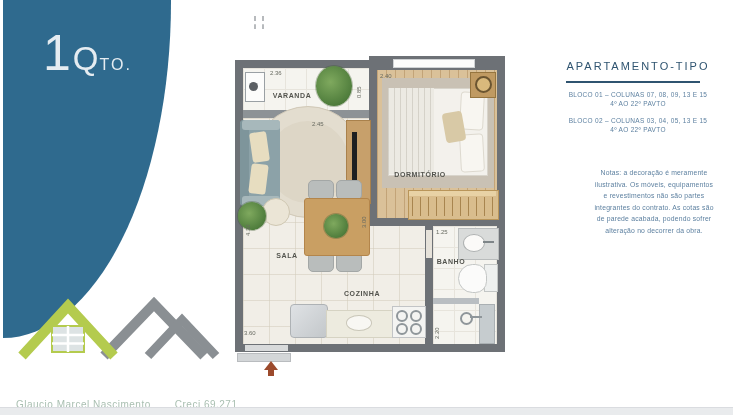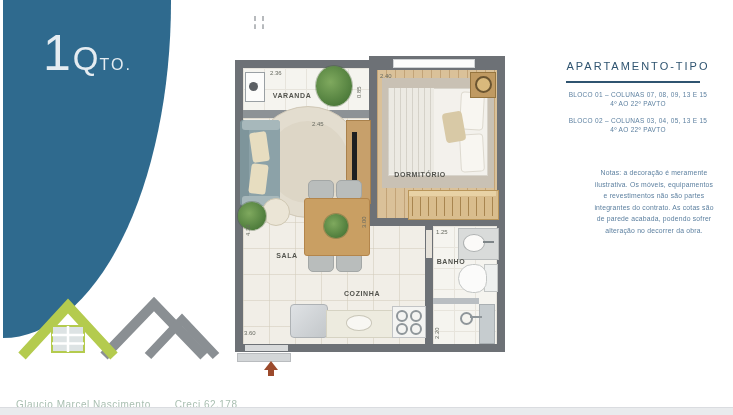--- a/index.html
+++ b/index.html
@@ -196,19 +196,19 @@
       <polyline points="96,70 146,18 196,70" fill="none" stroke="#8a8f93" stroke-width="10"></polyline>
       <polyline points="140,70 174,34 208,70" fill="none" stroke="#8a8f93" stroke-width="9"></polyline>
       <polyline points="14,70 60,20 106,70" fill="none" stroke="#b4cb4e" stroke-width="10"></polyline>
       <rect x="44" y="40" width="32" height="26" fill="#dde3e4" stroke="#b4cb4e" stroke-width="2"></rect>
       <line x1="60" y1="40" x2="60" y2="66" stroke="#ffffff" stroke-width="2.5"></line>
       <line x1="44" y1="49" x2="76" y2="49" stroke="#ffffff" stroke-width="2.5"></line>
       <line x1="44" y1="57.5" x2="76" y2="57.5" stroke="#ffffff" stroke-width="2.5"></line>
     </svg>
     <div class="abs brand-sub">
       <span>Glaucio Marcel Nascimento</span>
-      <span>Creci 62.178</span>
+      <span>Creci 69.271</span>
     </div>
   </div>
 
   <div class="abs footer-strip"></div>
 
 </div>
 
 </body></html>

